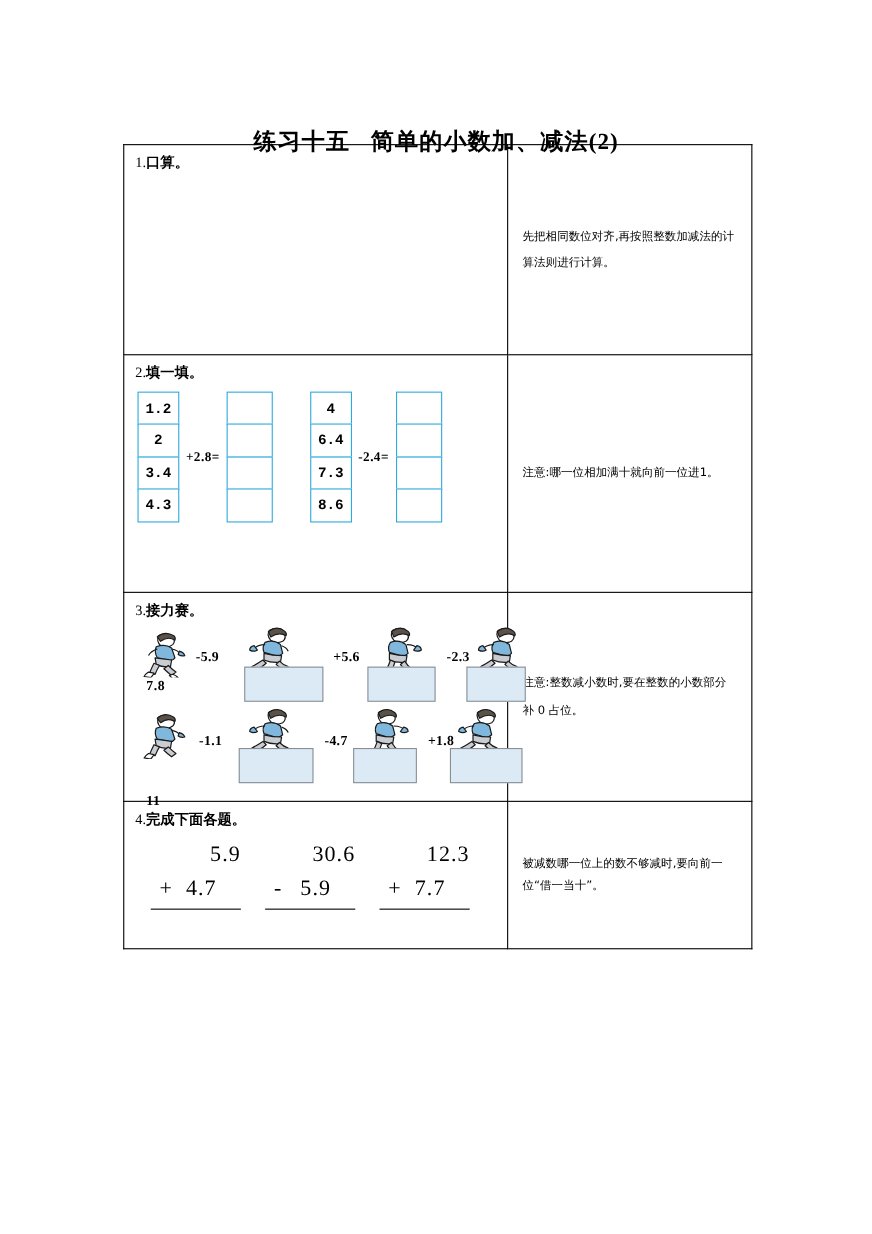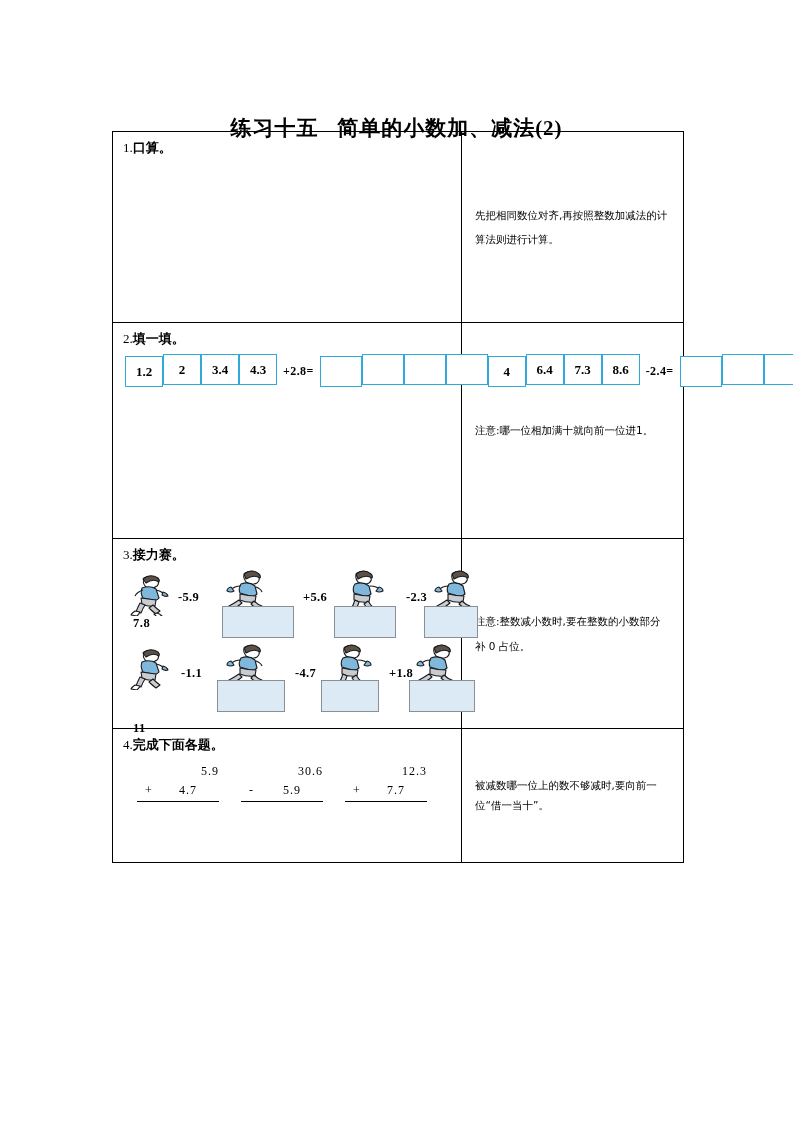--- a/index.html
+++ b/index.html
@@ -104,21 +104,22 @@
     margin-top: 6px;
     padding-left: 12px;
     gap: 0;
   }
   .fill-group {
     display: flex;
     align-items: center;
   }
   .stack {
     display: flex;
-    flex-direction: row;
+    flex-direction: column;
+    font-family: Liberation Mono, monospace;
   }
   .cell {
     width: 38px;
     height: 31px;
     border: 1.6px solid #2FA9DC;
     margin-top: -1.6px;
     display: flex;
     align-items: center;
     justify-content: center;
     font-size: 13px;
@@ -169,21 +170,21 @@
   }
 
   
   .vert-wrap {
     display: flex;
     margin-top: 6px;
     padding-left: 24px;
   }
   .vsum {
     width: 104px;
-    font-size: 12px;
+    font-size: 20px;
     letter-spacing: 1px;
   }
   .vsum .top {
     text-align: right;
     padding-right: 22px;
     line-height: 1.55;
   }
   .vsum .bot {
     display: flex;
     justify-content: space-between;

